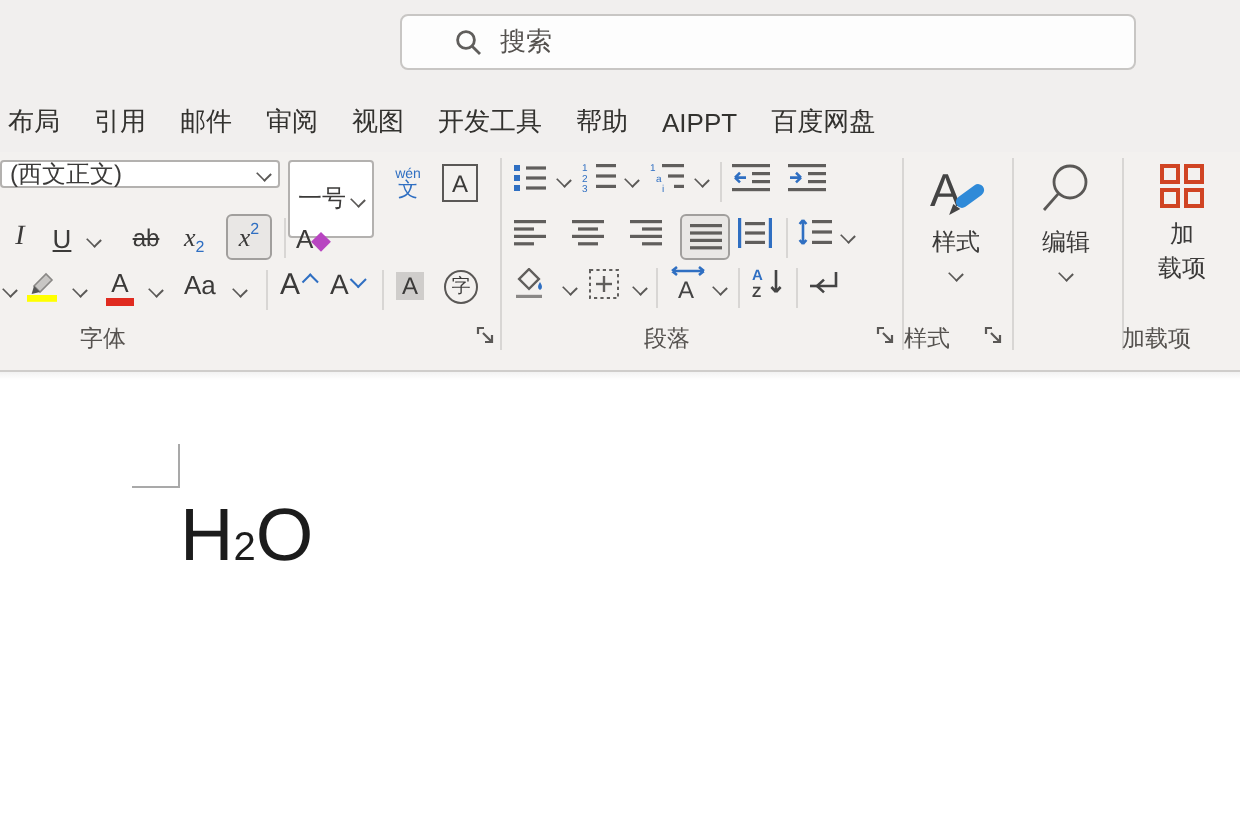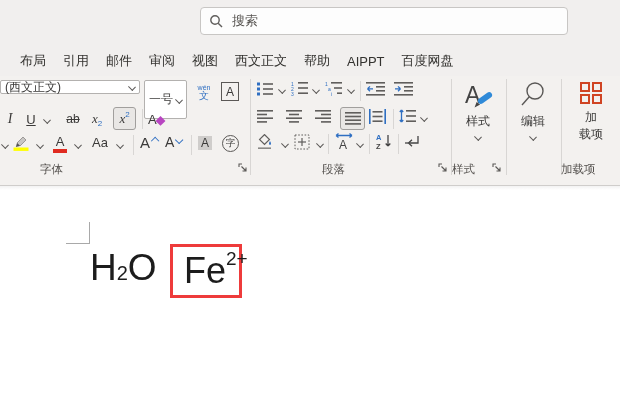--- a/index.html
+++ b/index.html
@@ -4,25 +4,25 @@
 <style>
   html,body{margin:0;padding:0;}
   .app{position:relative;width:620px;height:414px;overflow:hidden;background:#fff;
        font-family:"Liberation Sans","DejaVu Sans",sans-serif;color:#3b3a39;
        -webkit-font-smoothing:antialiased;}
   .ab{position:absolute;}
   
   .titlebar{top:0;left:0;width:620px;height:46px;background:#f1efee;}
   .search{left:200px;top:7px;width:368px;height:28px;background:#fdfdfd;
           border:1px solid #c8c6c4;border-radius:4px;box-sizing:border-box;
-          display:flex;align-items:center;gap:9px;padding-left:8px;
+          display:flex;align-items:center;gap:9px;padding-left:26px;
           font-size:13px;color:#55524f;}
   
   .tabrow{top:46px;left:0;width:620px;height:30px;background:#f1efee;
-          display:flex;align-items:center;padding-left:20px;gap:17px;
+          display:flex;align-items:center;padding-left:4px;gap:17px;
           font-size:13px;color:#33322f;box-sizing:border-box;}
   .tab{white-space:nowrap;cursor:default;}
   
   .ribbon{top:76px;left:0;width:620px;height:109px;background:#f3f1ef;
           border-bottom:1px solid #cfcdcb;box-sizing:content-box;font-size:12px;}
   .combo{background:#fff;border:1px solid #b3b1af;border-radius:2px;
          display:flex;align-items:center;box-sizing:border-box;
          font-size:12px;color:#3b3a39;padding:0 4px;justify-content:space-between;}
   .chev{display:inline-block;width:5px;height:5px;border-right:1.2px solid #5a5856;
         border-bottom:1.2px solid #5a5856;transform:rotate(45deg) scale(1,0.85);
@@ -82,21 +82,21 @@
       <span>搜索</span>
     </div>
   </div>
 
   <div class="ab tabrow">
     <span class="tab">布局</span>
     <span class="tab">引用</span>
     <span class="tab">邮件</span>
     <span class="tab">审阅</span>
     <span class="tab">视图</span>
-    <span class="tab">西文正文</span>
+    <span class="tab">开发工具</span>
     <span class="tab">帮助</span>
     <span class="tab">AIPPT</span>
     <span class="tab">百度网盘</span>
   </div>
 
   <div class="ab ribbon">
 
     <div class="ab gsep" style="left:250px"></div>
     <div class="ab gsep" style="left:451px"></div>
     <div class="ab gsep" style="left:506px"></div>
@@ -376,19 +376,15 @@
 
   <div class="ab doc">
     <div class="ab cornermark"></div>
 
     <div class="ab formula">
       <span>H</span>
       <span class="subs">2</span>
       <span>O</span>
     </div>
 
-    <div class="ab redbox">
-      <span class="base">Fe</span>
-      <span class="sup">2+</span>
-    </div>
   </div>
 
 </div>
 
 </body></html>

